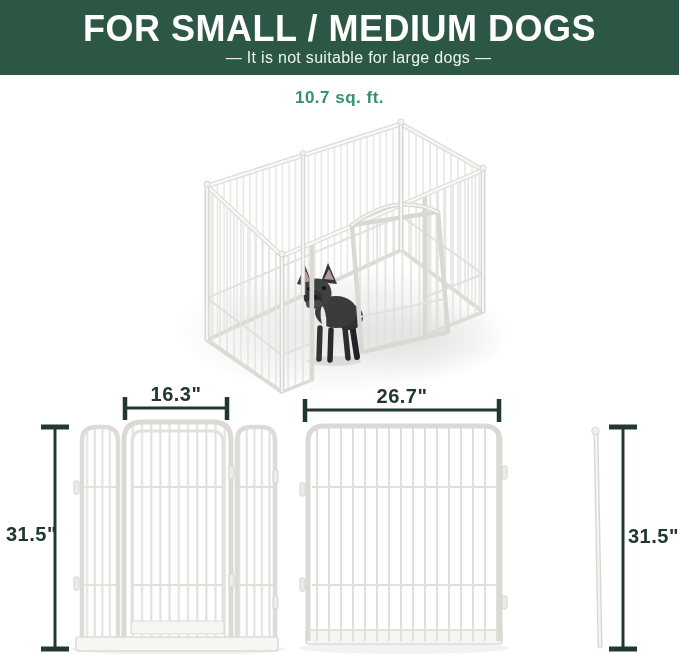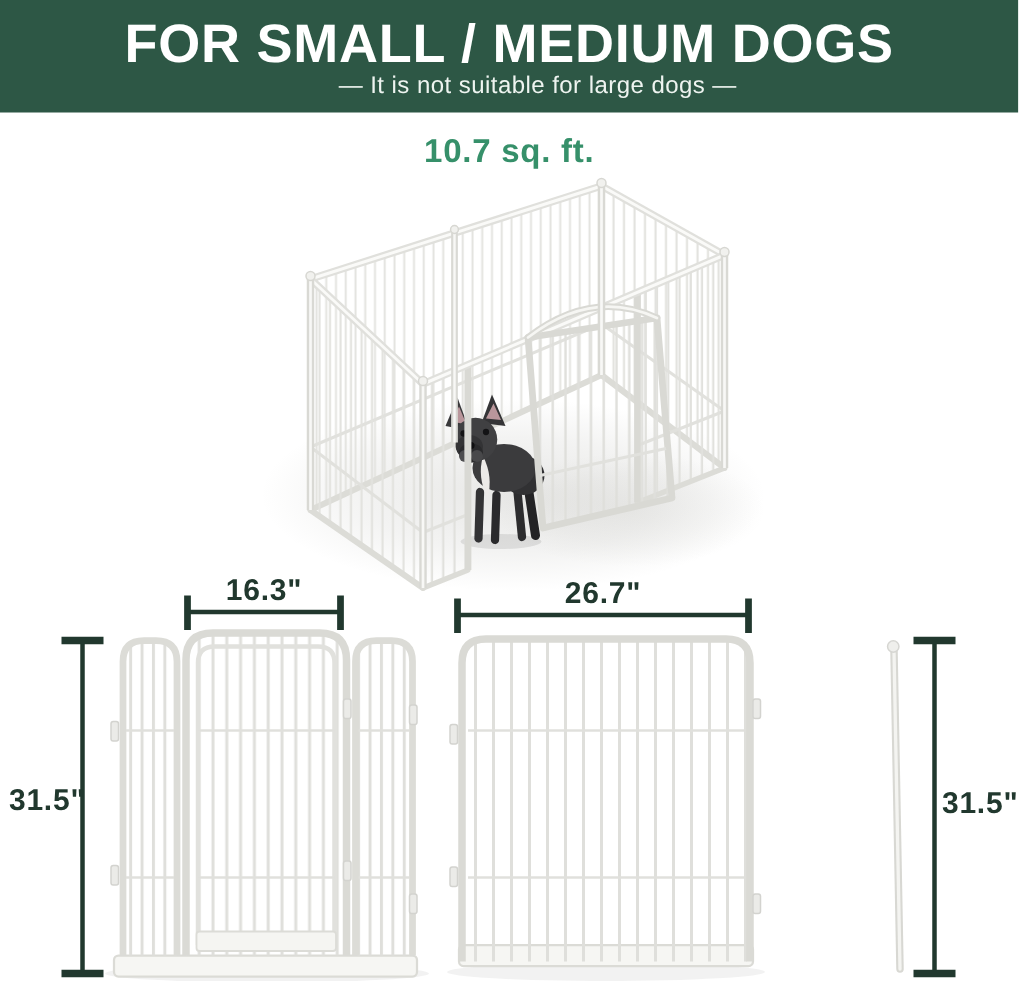--- a/index.html
+++ b/index.html
@@ -13,21 +13,21 @@
   }
   .banner-title{
     color:#ffffff;font-size:36px;font-weight:800;letter-spacing:0.5px;line-height:1;
     margin-top:2px;white-space:nowrap;
   }
   .banner-subtitle{
     color:#eef4f0;font-size:16px;font-weight:500;letter-spacing:0.3px;white-space:nowrap;margin-left:38px;
   }
   .area-label{
     position:absolute;left:0;top:88px;width:679px;text-align:center;
-    color:#36906a;font-size:22px;font-weight:700;letter-spacing:0.5px;
+    color:#36906a;font-size:17px;font-weight:700;letter-spacing:0.5px;
   }
   .scene{position:absolute;left:0;top:0;width:679px;height:654px;display:block;}
   .dim-label{
     position:absolute;color:#21382e;font-weight:700;font-size:20px;text-align:center;
     letter-spacing:0.5px;line-height:1;white-space:nowrap;
   }
   #dim-door{left:121px;top:384px;width:110px;}
   #dim-wide{left:305px;top:386px;width:194px;}
   #dim-h-left{left:6px;top:524px;width:48px;}
   #dim-h-right{left:628px;top:526px;width:48px;}

